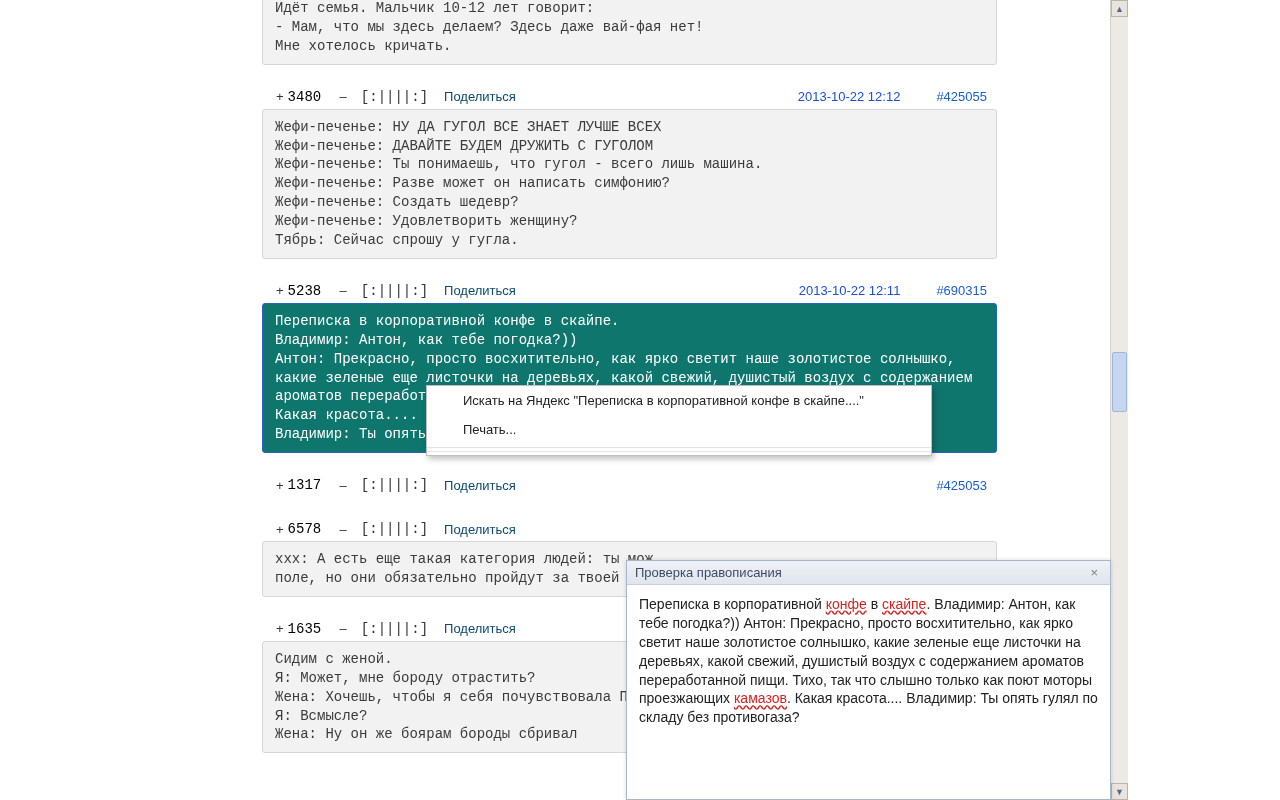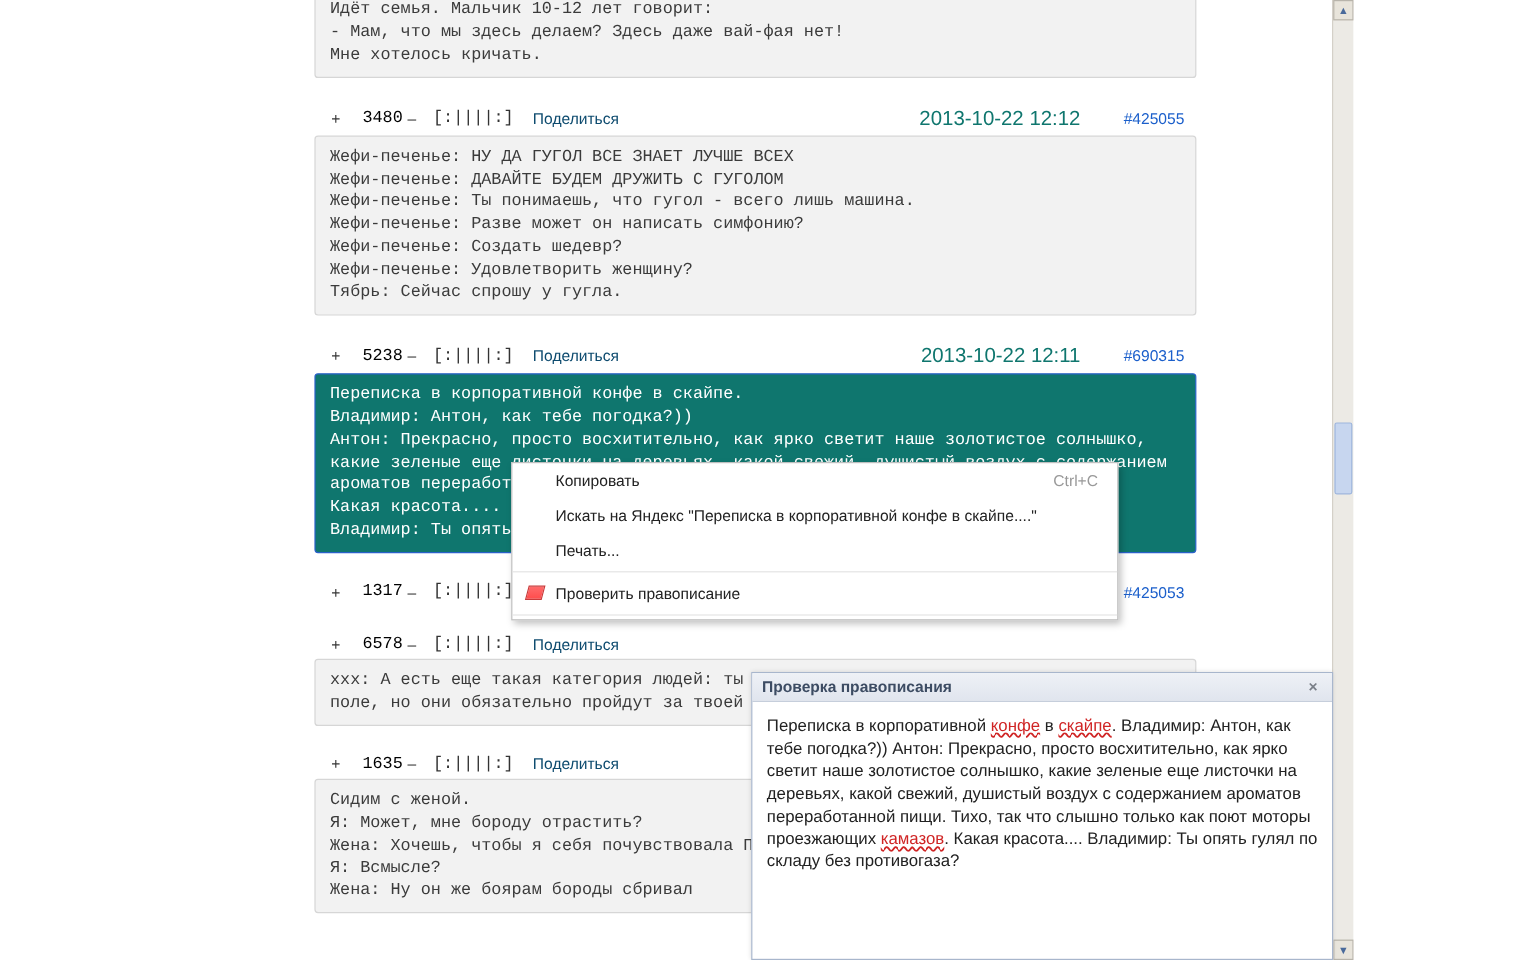--- a/index.html
+++ b/index.html
@@ -7,35 +7,35 @@
 .scrollbar{position:absolute;right:0;top:0;bottom:0;width:17px;background:#eceae5;border-left:1px solid #d4d0c8}
 .sb-btn{width:17px;height:17px;background:#e8e4db;border:1px solid #b8b4ab;box-sizing:border-box;display:flex;align-items:center;justify-content:center;font-size:9px;color:#4a6a9b}
 .sb-btn.up{position:absolute;top:0}
 .sb-btn.down{position:absolute;bottom:0}
 .sb-thumb{position:absolute;left:1px;width:15px;background:#c7d6ef;border:1px solid #9db5dd;box-sizing:border-box;border-radius:2px}
 .content{position:absolute;left:0;right:17px;top:0;bottom:0;overflow:hidden;background:#fff}
 .inner{position:absolute;left:262px;top:-10px;width:735px}
 .quote{margin-bottom:18px}
 .meta{display:flex;align-items:center;font-size:13px;color:#333;padding:6px 10px 4px 10px}
 .plus,.minus{color:#333;padding:0 4px;cursor:pointer}
-.rating{font-family:"Courier New",monospace;font-size:14px;min-width:48px;text-align:right;color:#000}
+.rating{font-family:"Courier New",monospace;font-size:14px;min-width:48px;text-align:left;color:#000}
 .bayan{font-family:"Courier New",monospace;font-size:14px;color:#333;margin:0 10px}
 .share{color:#0c4a6e;margin-left:6px;cursor:pointer}
-.date{margin-left:auto;color:#0f766e;font-size:17px}
+.date{margin-left:auto;color:#1d4ed8;font-size:13px}
 .qid{color:#1b5fcb;margin-left:36px;cursor:pointer;font-size:13px}
 .text{background:#f2f2f2;border:1px solid #d6d6d6;border-radius:3px;padding:8px 12px;font-family:"Courier New",monospace;font-size:14px;line-height:1.35;white-space:pre-wrap;color:#3b3b3b}
 .text.selected{background:#0f766e;color:#fff;border-color:#2a61c9}
 .text.selected::selection{background:#2a61c9;color:#fff}
 .ctxmenu{position:absolute;background:#fff;border:1px solid #bfbfbf;box-shadow:2px 3px 6px rgba(0,0,0,0.25);font-size:13px;color:#222;z-index:50}
 .ctxmenu .row{padding:7px 16px 7px 36px;position:relative;white-space:nowrap;cursor:default}
 .ctxmenu .sep{height:1px;background:#e4e4e4;margin:3px 0}
 .ctxmenu .hint{position:absolute;right:16px;color:#999}
 .ctxmenu .eraser{position:absolute;left:12px;top:8px;width:12px;height:10px;background:linear-gradient(#ff6b6b,#ff4d4d);border:1px solid #c93a3a;transform:skewX(-15deg)}
 .panel{position:absolute;background:#fff;border:1px solid #a8b6cc;box-shadow:0 0 4px rgba(0,0,0,0.15);z-index:40}
-.panel-head{background:linear-gradient(#eef1f6,#e0e5ee);border-bottom:1px solid #c6cedb;padding:4px 8px;font-weight:bold;color:#3d4c63;font-size:13px;display:flex;align-items:flex-end}
+.panel-head{background:linear-gradient(#eef1f6,#e0e5ee);border-bottom:1px solid #c6cedb;padding:4px 8px;font-weight:normal;color:#3d4c63;font-size:13px;display:flex;align-items:flex-end}
 .panel-head .x{margin-left:auto;color:#7a7f88;cursor:pointer;font-size:13px;padding:0 4px}
 .panel-body{padding:10px 12px;font-size:14px;line-height:1.35;color:#222;font-family:Arial,Verdana,sans-serif}
 .err{color:#d02525;text-decoration:underline;text-decoration-style:wavy;text-decoration-color:#d02525}
 </style>
 </head>
 <body>
 
 <div class="viewport">
   <div class="content">
     <div class="inner" id="inner">
@@ -114,34 +114,26 @@
 Я: Может, мне бороду отрастить?
 Жена: Хочешь, чтобы я себя почувствовала Петр
 Я: Всмысле?
 Жена: Ну он же боярам бороды сбривал</div>
         </div>
       </div>
   </div>
 
   <div class="ctxmenu" style="left:426px;top:385px;width:504px">
     <div class="row">
-      <span>Копировать</span>
-      <span class="hint">Ctrl+C</span>
-    </div>
-    <div class="row">
       <span>Искать на Яндекс "Переписка в корпоративной конфе в скайпе...."</span>
     </div>
     <div class="row">
       <span>Печать...</span>
     </div>
     <div class="sep"></div>
-    <div class="row">
-      <span class="eraser"></span>
-      <span>Проверить правописание</span>
-    </div>
     <div class="sep"></div>
   </div>
 
   <div class="panel" style="left:626px;top:560px;right:17px;bottom:0">
     <div class="panel-head">
       <span>Проверка правописания</span>
       <span class="x">×</span>
     </div>
     <div class="panel-body" id="panel-body"><span>Переписка в корпоративной </span><span class="err">конфе</span><span> в </span><span class="err">скайпе</span><span>. Владимир: Антон, как тебе погодка?)) Антон: Прекрасно, просто восхитительно, как ярко светит наше золотистое солнышко, какие зеленые еще листочки на деревьях, какой свежий, душистый воздух с содержанием ароматов переработанной пищи. Тихо, так что слышно только как поют моторы проезжающих </span><span class="err">камазов</span><span>. Какая красота.... Владимир: Ты опять гулял по складу без противогаза?</span></div>
   </div>

